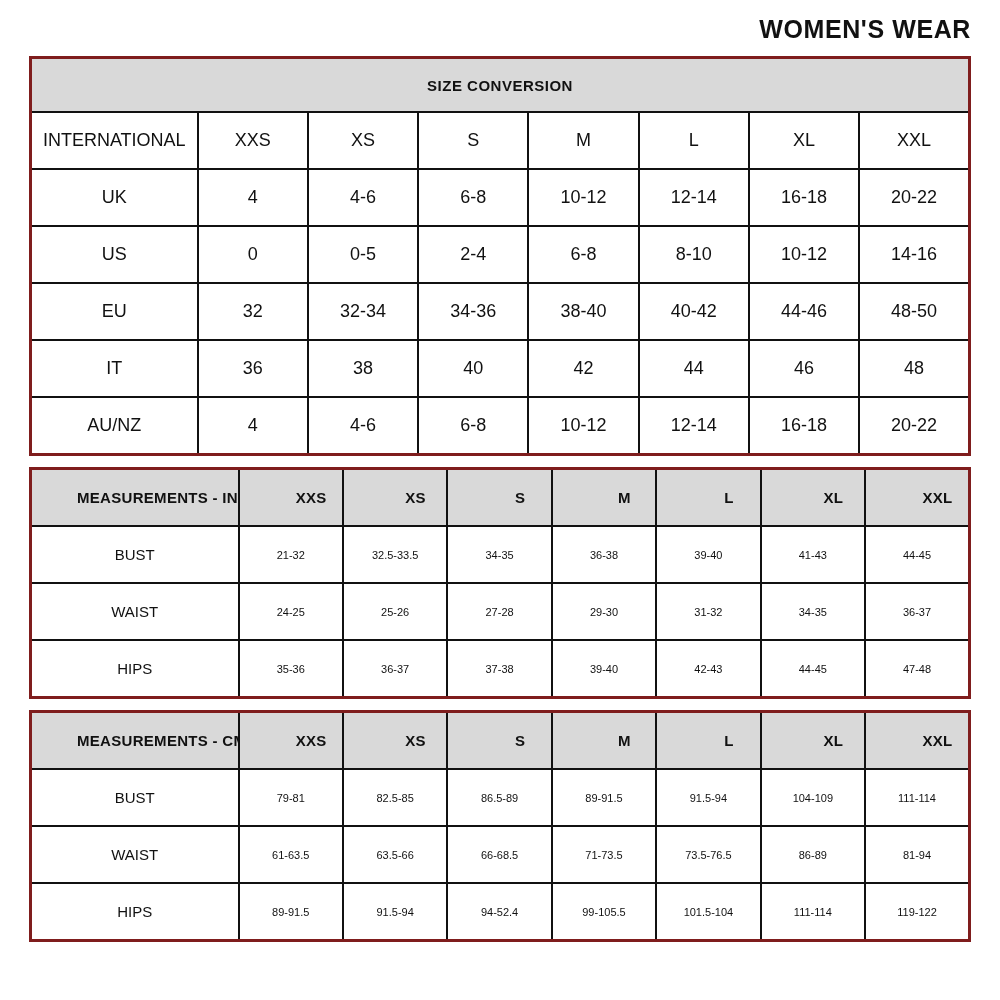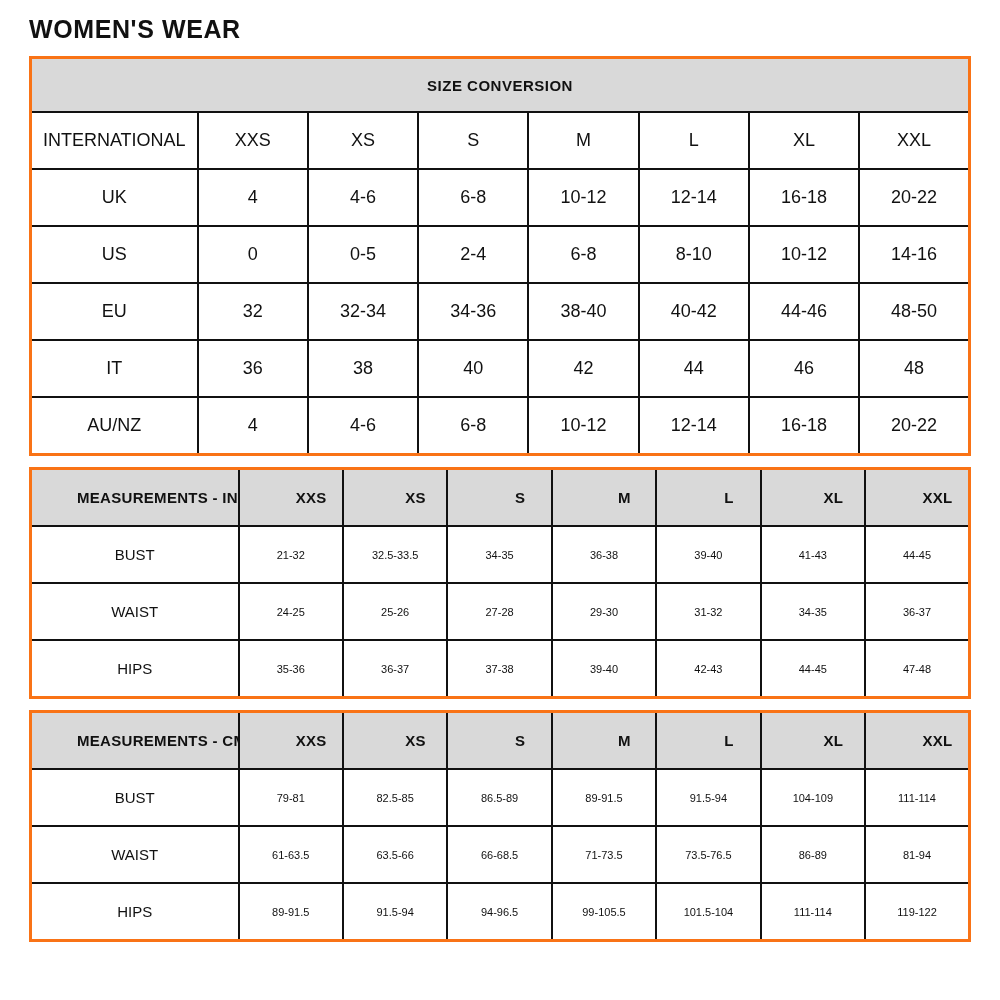--- a/index.html
+++ b/index.html
@@ -9,32 +9,32 @@
     width: 1000px;
     height: 1000px;
     font-family: "Liberation Sans", sans-serif;
     color: #111111;
   }
   .page {
     width: 942px;
     margin: 0 auto;
   }
   .title {
-    text-align: left;
+    text-align: right;
     padding: 15px 0 12px 0;
     font-size: 25px;
     font-weight: 700;
     letter-spacing: 0.6px;
     color: #111111;
   }
   table {
     border-collapse: collapse;
     table-layout: fixed;
     width: 942px;
-    border: 3px solid #f97316;
+    border: 3px solid #7f1d1d;
   }
   td, th {
     border: 2px solid #111111;
     text-align: center;
     vertical-align: middle;
     padding: 0 4px;
     overflow: hidden;
     white-space: nowrap;
   }
   
@@ -253,21 +253,21 @@
           <td class="val">66-68.5</td>
           <td class="val">71-73.5</td>
           <td class="val">73.5-76.5</td>
           <td class="val">86-89</td>
           <td class="val">81-94</td>
         </tr>
         <tr>
           <td class="row-label">HIPS</td>
           <td class="val">89-91.5</td>
           <td class="val">91.5-94</td>
-          <td class="val">94-96.5</td>
+          <td class="val">94-52.4</td>
           <td class="val">99-105.5</td>
           <td class="val">101.5-104</td>
           <td class="val">111-114</td>
           <td class="val">119-122</td>
         </tr>
       </tbody>
   </table>
 
 </div>
 

